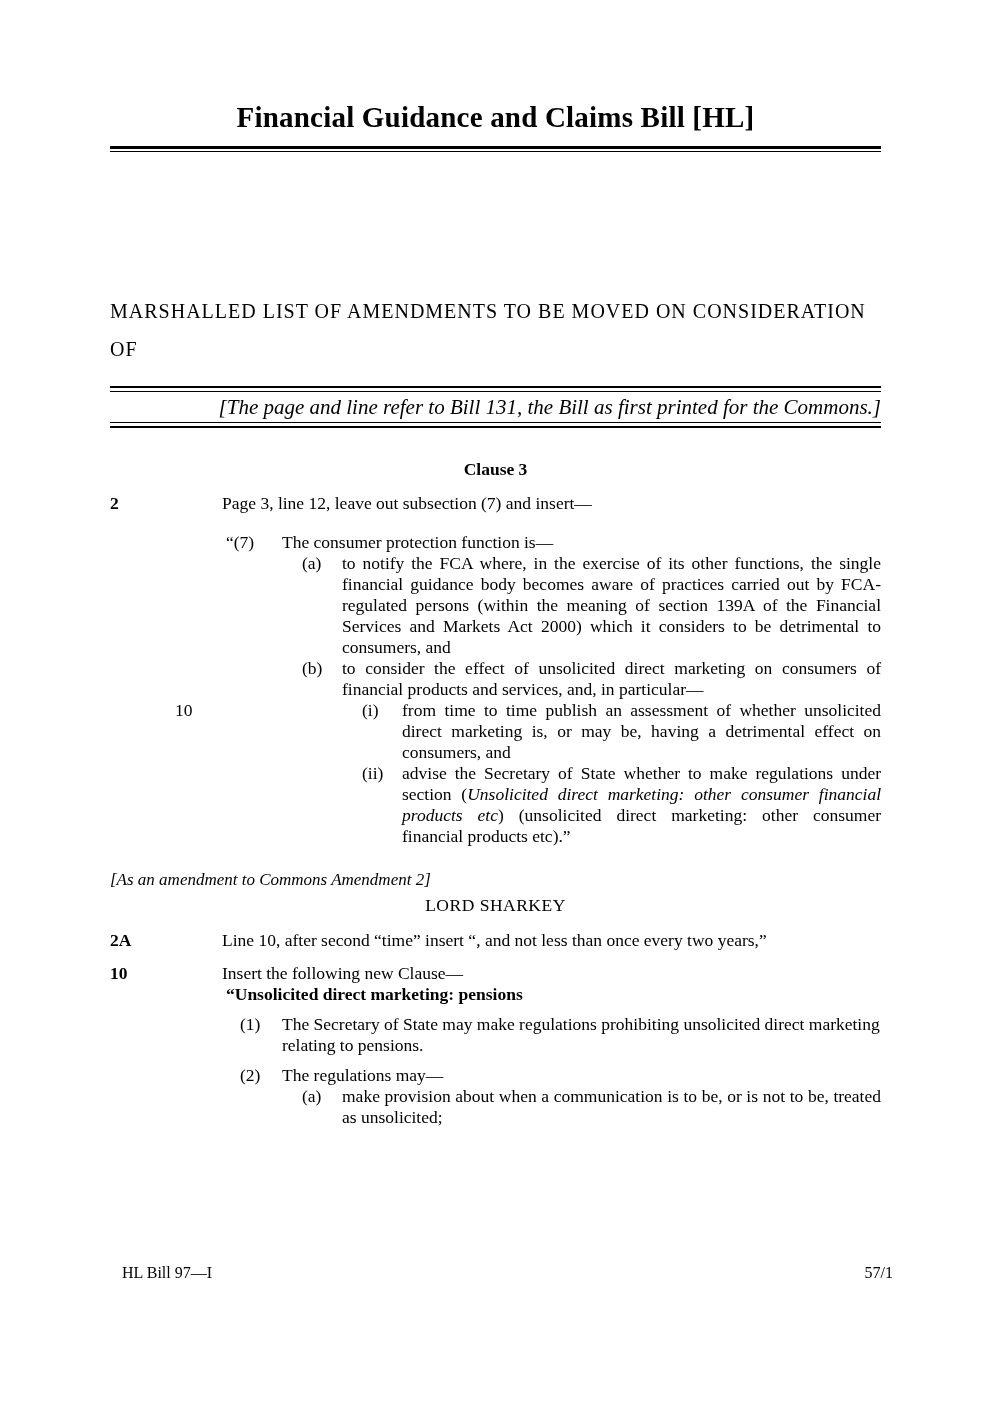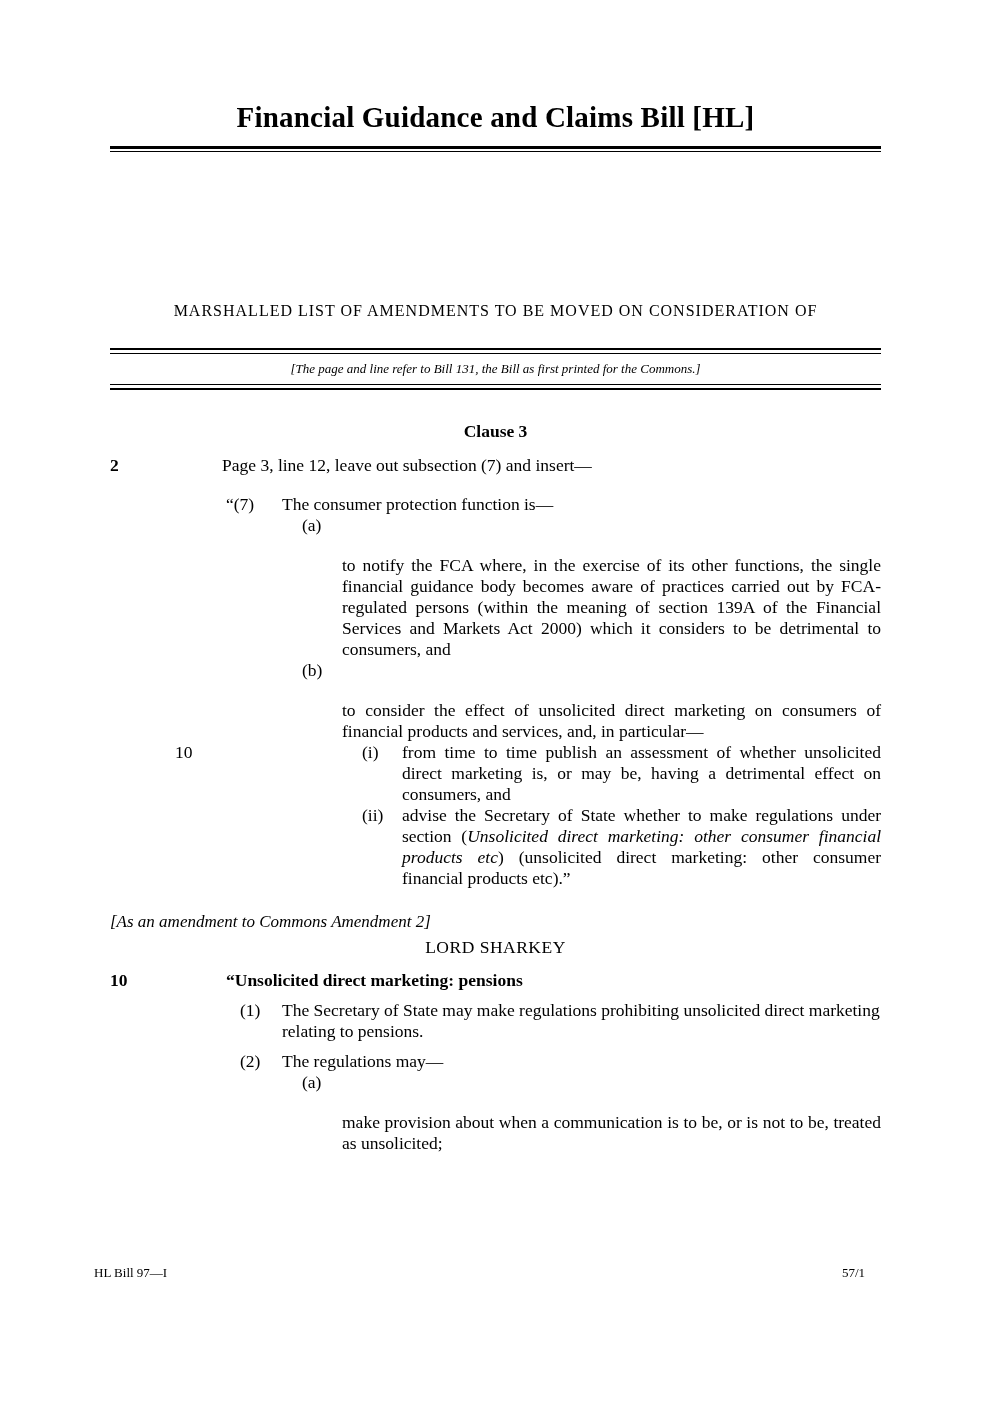--- a/index.html
+++ b/index.html
@@ -30,32 +30,32 @@
   .title-rule { margin-top: 12px; }
   .rule-thick { height: 3px; background: #000; }
   .rule-mid   { height: 2px; background: #000; }
   .rule-thin  { height: 1px; background: #000; }
   .rule-gap2  { height: 2px; }
   .rule-gap3  { height: 3px; }
 
   
   .marshalled {
     margin-top: 140px;
-    text-align: center;
-    font-size: 16px;
+    text-align: left;
+    font-size: 20px;
     line-height: 38px;
     letter-spacing: 1px;
   }
 
   
   .note-box { margin-top: 18px; }
   .note-box .note-text {
-    text-align: center;
+    text-align: right;
     font-style: italic;
-    font-size: 13px;
+    font-size: 21px;
     line-height: 30px;
   }
 
   
   .clause-heading {
     text-align: center;
     font-weight: bold;
     font-size: 17.5px;
     line-height: 22px;
   }
@@ -93,21 +93,21 @@
   .item .lbl { flex-shrink: 0; }
   .item .txt { flex: 1; }
 
   .lvl1 { margin-left: 4px; }
   .lvl1 .lbl { width: 56px; }
   .lvl1.noquote { margin-left: 18px; }
   .lvl1.noquote .lbl { width: 42px; }
 
   .lvl2 { margin-left: 80px; }
   .lvl2 .lbl { width: 40px; }
-  .lvl2 .txt { text-align: justify; margin-top: 40px; }
+  .lvl2 .txt { text-align: justify; }
 
   .lvl3 { margin-left: 140px; position: relative; }
   .lvl3 .lbl { width: 40px; }
   .lvl3 .txt { text-align: justify; }
 
   .line-num {
     position: absolute;
     left: -187px;
     top: 0;
     font-size: 17.5px;
@@ -118,25 +118,25 @@
     font-weight: bold;
   }
   .gap-before { margin-top: 9px; }
 
   .italic { font-style: italic; }
 
   
   .footer {
     position: absolute;
     top: 1262px;
-    left: 94px;
+    left: 122px;
     width: 771px;
     display: flex;
     justify-content: space-between;
-    font-size: 13px;
+    font-size: 16px;
     line-height: 21px;
   }
 </style>
 </head>
 <body>
 
 <div class="page">
   <div class="content">
 
     <div class="doc-title">Financial Guidance and Claims Bill [HL]</div>
@@ -193,25 +193,32 @@
             <span class="txt"><span>advise the Secretary of State whether to make regulations under section (</span><span class="italic">Unsolicited direct marketing: other consumer financial products etc</span><span>) (unsolicited direct marketing: other consumer financial products etc).”</span></span>
           </div>
         </div>
       </div>
     </div>
 
     <div class="amendment-note">[As an amendment to Commons Amendment 2]</div>
 
     <div class="mover">LORD SHARKEY</div>
 
+    <div class="amend-row a2A">
+      <div class="amend-num">2A</div>
+      <div class="amend-body">
+        <div>Line 10, after second “time” insert “, and not less than once every two years,”</div>
+      </div>
+    </div>
 
 
     <div class="amend-row a10">
       <div class="amend-num">10</div>
       <div class="amend-body">
+        <div>Insert the following new Clause—</div>
         <div class="new-clause-title">“Unsolicited direct marketing: pensions</div>
         <div class="item lvl1 noquote gap-before">
           <span class="lbl">(1)</span>
           <span class="txt">The Secretary of State may make regulations prohibiting unsolicited direct marketing relating to pensions.</span>
         </div>
         <div class="item lvl1 noquote gap-before">
           <span class="lbl">(2)</span>
           <span class="txt">The regulations may—</span>
         </div>
         <div class="item lvl2">

